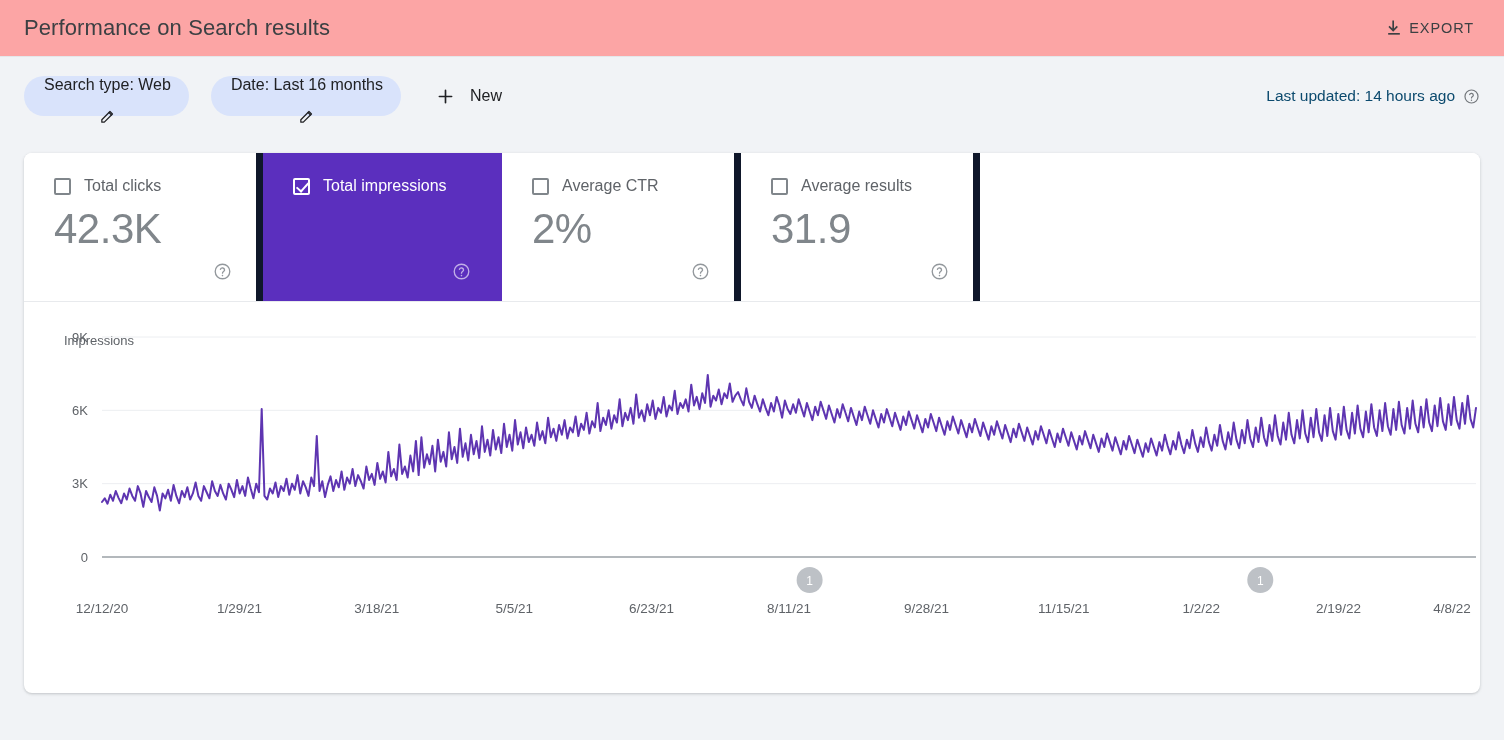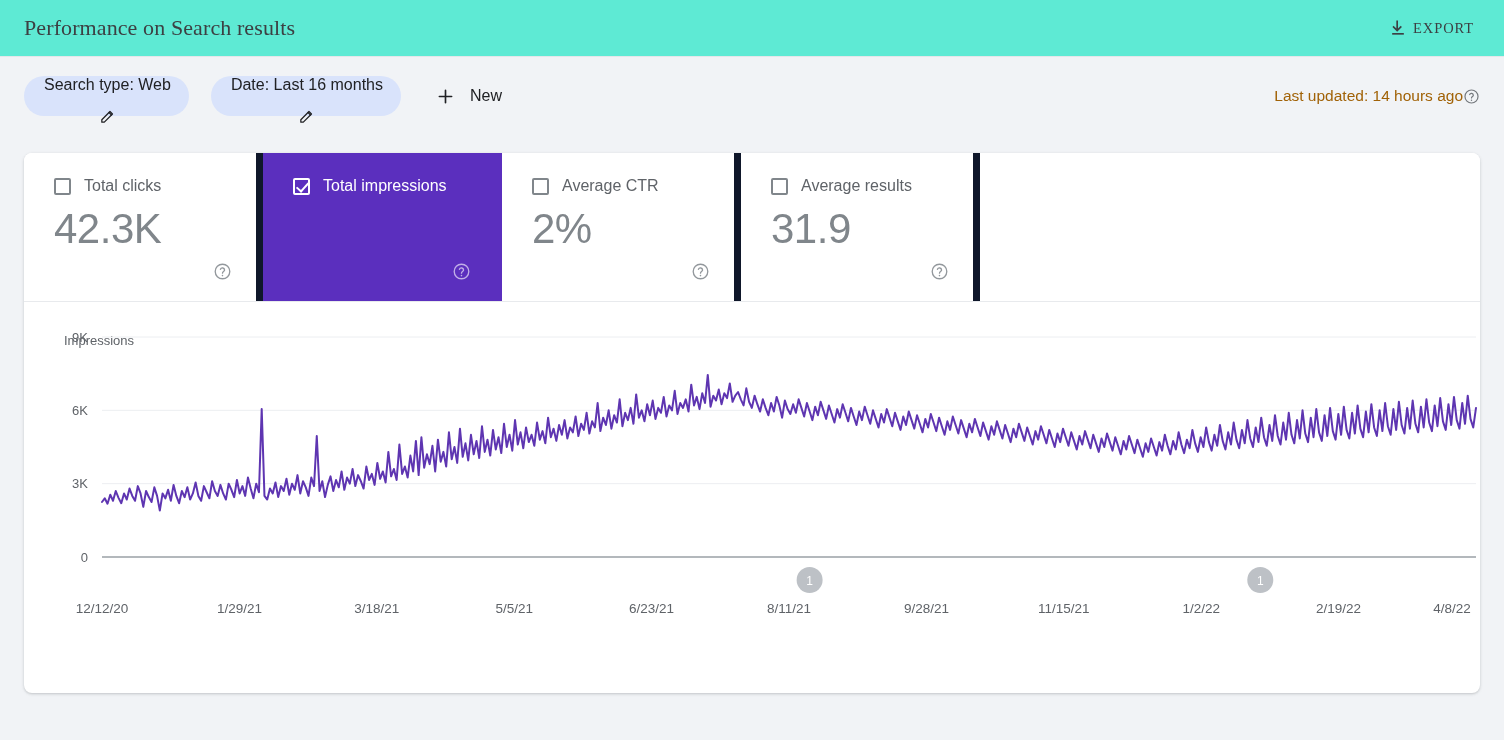--- a/index.html
+++ b/index.html
@@ -10,22 +10,21 @@
     -webkit-font-smoothing: antialiased;
     overflow: hidden;
   }
 
   
   .page-header {
     height: 57px;
     display: flex; align-items: center;
     padding: 0 24px 0 24px;
     border-bottom: 1px solid #e4e7ea;
-    background: #5eead4;
-    font-family: Liberation Serif, serif;
+    background: #fca5a5;
   }
   .page-title {
     font-size: 22px; color: #3c4043; letter-spacing: .1px;
     font-weight: 400; white-space: nowrap;
   }
   .header-spacer { flex: 1; }
   .export-button {
     display: flex; align-items: center; gap: 5px;
     color: #3c4043; cursor: pointer; padding: 4px 6px; justify-content: space-between;
   }
@@ -46,22 +45,22 @@
   }
   .pencil-icon { width: 17px; height: 17px; display: block; }
   .new-button {
     display: flex; align-items: center; gap: 14px;
     color: #202124; font-size: 16px; cursor: pointer;
     padding: 6px 10px; margin-left: 2px;
   }
   .plus-icon { width: 21px; height: 21px; display: block; }
   .filter-spacer { flex: 1; }
   .last-updated {
-    display: flex; align-items: center; 
-    color: #a16207; font-size: 15.5px; white-space: nowrap;
+    display: flex; align-items: center; gap: 8px;
+    color: #0c4a6e; font-size: 15.5px; white-space: nowrap;
   }
   .help-icon { width: 17px; height: 17px; display: block; opacity: .85; }
 
   
   .data-card {
     margin: 18px 24px 0 24px;
     background: #fff;
     border-radius: 8px;
     box-shadow: 0 1px 2px rgba(60,64,67,.16), 0 1px 3px 1px rgba(60,64,67,.07);
     height: 540px;

